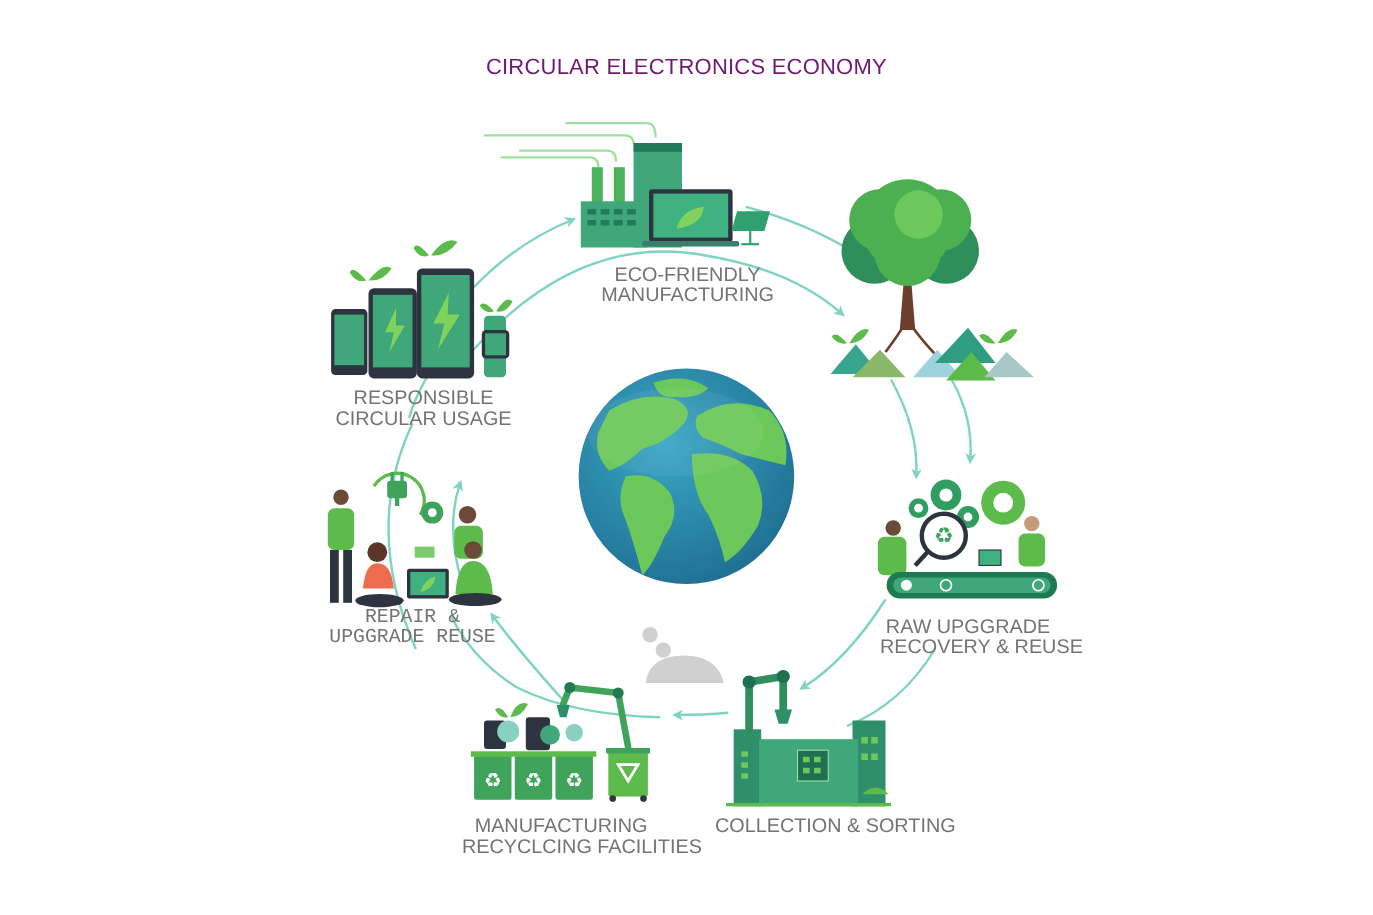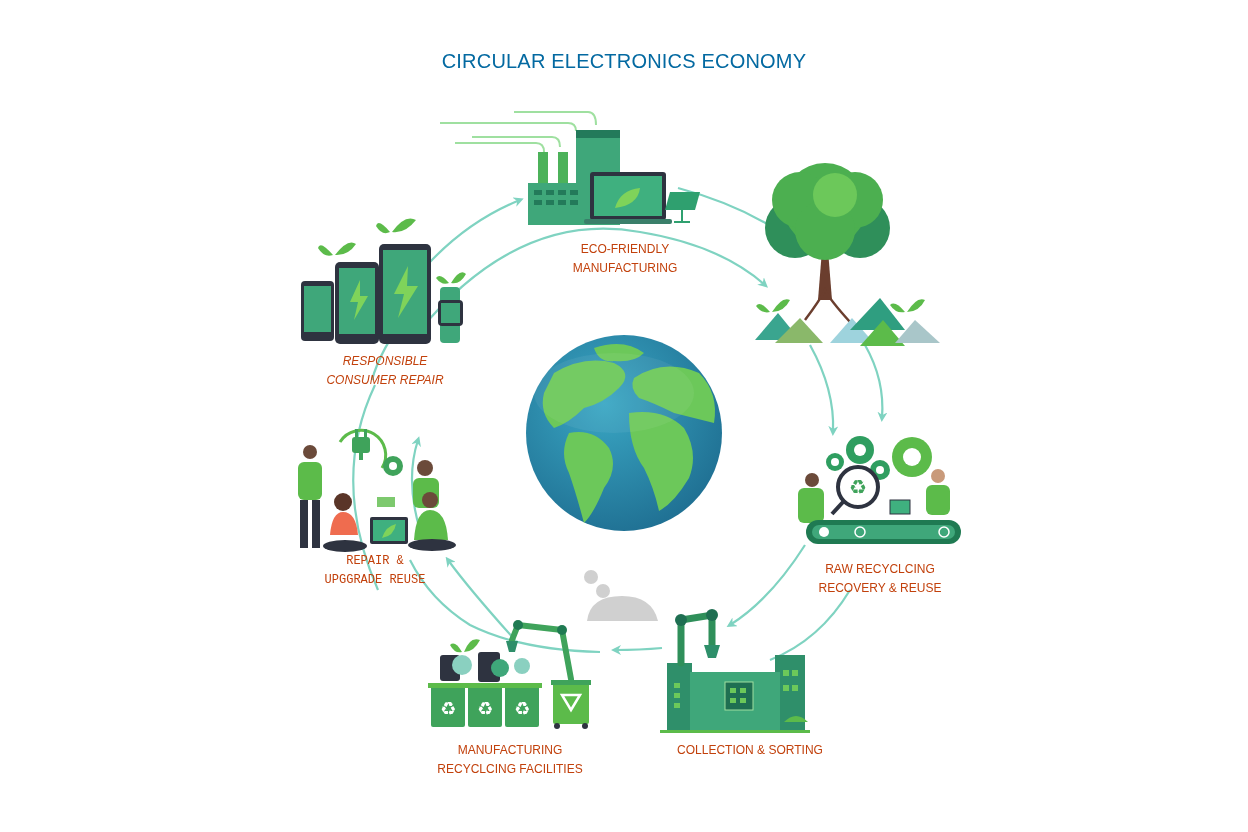--- a/index.html
+++ b/index.html
@@ -1,18 +1,18 @@
 <!DOCTYPE html>
 <html><head>
 <meta charset="utf-8">
 <style>
   html, body { margin:0; padding:0; background:#ffffff; }
   body { width:1248px; height:832px; position:relative; overflow:hidden; font-family:"Liberation Sans", "DejaVu Sans", sans-serif; }
-  .title { position:absolute; left:0; width:1248px; top:50px; text-align:center; font-size:20px; color:#0369a1; letter-spacing:0.2px; }
-  .label { position:absolute; text-align:center; font-size:12px; line-height:19px; color:#c2410c; white-space:nowrap; }
+  .title { position:absolute; left:0; width:1248px; top:50px; text-align:center; font-size:20px; color:#701a75; letter-spacing:0.2px; }
+  .label { position:absolute; text-align:center; font-size:18px; line-height:19px; color:#737373; white-space:nowrap; }
   svg.main { position:absolute; left:0; top:0; }
 </style>
 </head>
 <body>
 
 <div class="title">CIRCULAR ELECTRONICS ECONOMY</div>
 
 <svg class="main" width="1248" height="832" viewBox="0 0 1248 832">
   <defs>
     <marker id="ah" markerWidth="10" markerHeight="10" refX="6" refY="5" orient="auto" markerUnits="userSpaceOnUse">
@@ -255,34 +255,34 @@
     </g>
   </g>
 </svg>
 
 <div class="label" style="left:545px; top:240px; width:160px;">
   <div>ECO-FRIENDLY</div>
   <div>MANUFACTURING</div>
 </div>
 
 <div class="label" style="left:800px; top:560px; width:160px;">
-  <div>RAW RECYCLCING</div>
+  <div>RAW UPGGRADE</div>
   <div>RECOVERY &amp; REUSE</div>
 </div>
 
 <div class="label" style="left:650px; top:741px; width:200px;text-align:center;">
   <div>COLLECTION &amp; SORTING</div>
 </div>
 
 <div class="label" style="left:420px; top:741px; width:180px;">
   <div>MANUFACTURING</div>
   <div>RECYCLCING FACILITIES</div>
 </div>
 
 <div class="label" style="left:295px; top:552px; width:160px;font-family:Liberation Mono, monospace;">
   <div>REPAIR &amp;</div>
   <div>UPGGRADE REUSE</div>
 </div>
 
-<div class="label" style="left:305px; top:352px; width:160px;font-style:italic;">
+<div class="label" style="left:305px; top:352px; width:160px;">
   <div>RESPONSIBLE</div>
-  <div>CONSUMER REPAIR</div>
+  <div>CIRCULAR USAGE</div>
 </div>
 
 </body></html>

